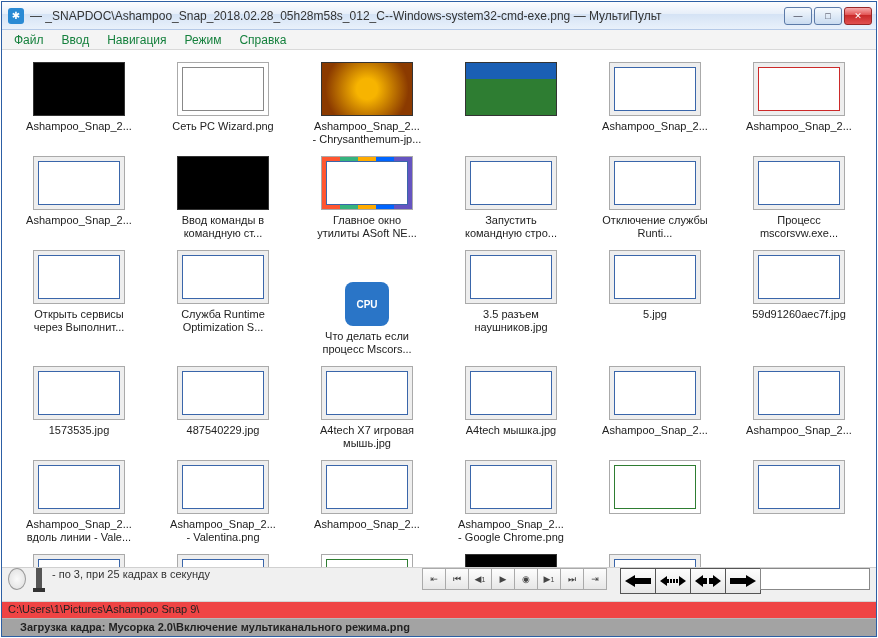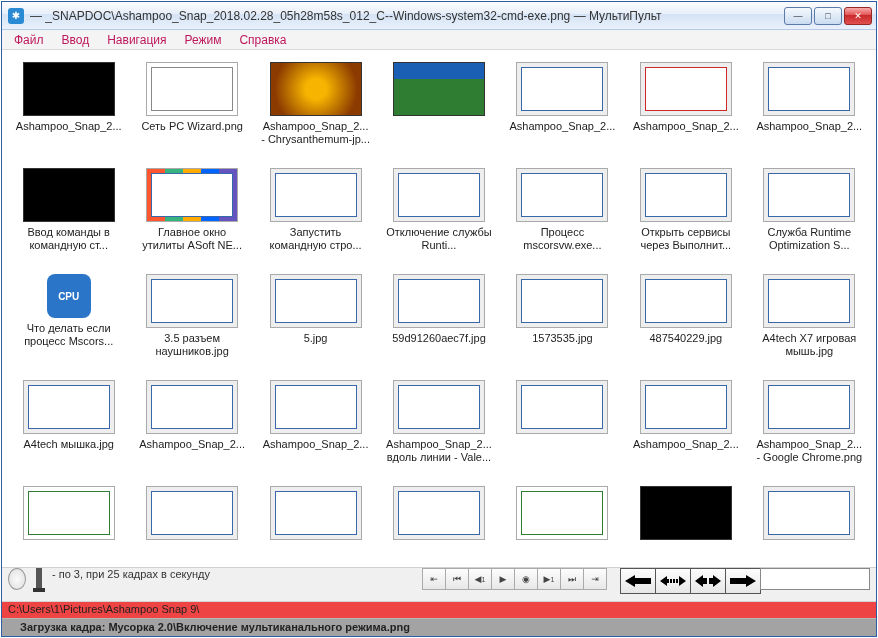--- a/index.html
+++ b/index.html
@@ -8,29 +8,29 @@
 .window { border: 1px solid #2d5fa4; width: 876px; height: 636px; margin: 1px; display: flex; flex-direction: column; background: #f0f0f0; }
 
 .titlebar { height: 28px; background: linear-gradient(#fdfdfe, #e6eef9 45%, #d5e3f5 46%, #e9f1fb); border-bottom: 1px solid #b5c9e7; display: flex; align-items: center; padding: 0 4px 0 6px; }
 .titlebar .app-icon { width: 16px; height: 16px; background: #2a8ad4; border-radius: 3px; display: flex; align-items: center; justify-content: center; color: #fff; font-size: 10px; margin-right: 6px; }
 .titlebar .title { flex: 1; color: #333; font-size: 12px; white-space: nowrap; overflow: hidden; }
 .win-btns { display: flex; gap: 2px; }
 .win-btn { width: 28px; height: 18px; border: 1px solid #5b7aa8; border-radius: 3px; background: linear-gradient(#f5f9fd, #cadcf1); display: flex; align-items: center; justify-content: center; font-size: 9px; color: #334; }
 .win-btn.close { background: linear-gradient(#f7abab, #e15050 45%, #c92a2a 46%, #e15050); border-color: #962727; color: #fff; }
 
 .menubar { height: 20px; background: #f4f4f4; border-bottom: 1px solid #d9d9d9; display: flex; align-items: center; padding: 0 4px; gap: 2px; }
-.menu-item { padding: 2px 8px; color: #be185d; font-size: 12px; }
+.menu-item { padding: 2px 8px; color: #15803d; font-size: 12px; }
 
 .content { flex: 1; background: #fff; padding: 10px 6px 6px 6px; overflow-y: scroll; border-bottom: 1px solid #d0d0d0; }
 .content::-webkit-scrollbar { width: 17px; }
 .content::-webkit-scrollbar-track { background: #f0f0f0; border-left: 1px solid #ddd; }
 .content::-webkit-scrollbar-thumb { background: linear-gradient(90deg,#e8eef7,#c9d8ec); border: 1px solid #a9bcd6; border-radius: 2px; }
 .content::-webkit-scrollbar-button { height: 17px; background: #e8e8e8; border: 1px solid #c0c0c0; }
 
-.grid { display: grid; grid-template-columns: repeat(7, 1fr); gap: 18px 2px; }
+.grid { display: grid; grid-template-columns: repeat(6, 1fr); gap: 6px 2px; }
 .item { display: flex; flex-direction: column; align-items: center; text-align: center; padding: 2px; }
 .thumb { width: 92px; height: 54px; border: 1px solid #aaa; background: #eee; display: flex; align-items: center; justify-content: center; overflow: hidden; position: relative; }
 .thumb .inner { width: 82px; height: 44px; background: #fff; border: 1px solid #3a66aa; position: relative; }
 .caption { margin-top: 4px; width: 110px; font-size: 11px; line-height: 13px; color: #222; max-height: 26px; overflow: hidden; }
 
 .th-black { background: #000 !important; border: 1px solid #333 !important; }
 .th-dark { background: #fff; }
 .th-dark .inner { border-color: #888; }
 .th-photo1 { background: radial-gradient(circle, #f7b400 20%, #8b3a00 80%); border: 1px solid #333 !important; }
 .th-photo2 { background: linear-gradient(#1a5fb4 30%, #2e7d32 30%); border: 1px solid #333 !important; }
@@ -150,21 +150,21 @@
           </div>
           <div class="caption">Открыть сервисы через Выполнит...</div>
         </div>
         <div class="item">
           <div class="thumb ">
             <div class="inner"></div>
           </div>
           <div class="caption">Служба Runtime Optimization S...</div>
         </div>
         <div class="item">
-          <div class="thumb th-cpu" style="width: 44px; height: 44px;">CPU</div>
+          <div class="thumb th-cpu" style="width: 44px; height: 44px; margin-top: 32px;">CPU</div>
           <div class="caption">Что делать если процесс Mscors...</div>
         </div>
         <div class="item">
           <div class="thumb ">
             <div class="inner"></div>
           </div>
           <div class="caption">3.5 разъем наушников.jpg</div>
         </div>
         <div class="item">
           <div class="thumb ">
@@ -217,20 +217,21 @@
         <div class="item">
           <div class="thumb ">
             <div class="inner"></div>
           </div>
           <div class="caption">Ashampoo_Snap_2... вдоль линии - Vale...</div>
         </div>
         <div class="item">
           <div class="thumb ">
             <div class="inner"></div>
           </div>
+          <div class="caption">Ashampoo_Snap_2... - Valentina.png</div>
         </div>
         <div class="item">
           <div class="thumb ">
             <div class="inner"></div>
           </div>
           <div class="caption">Ashampoo_Snap_2...</div>
         </div>
         <div class="item">
           <div class="thumb ">
             <div class="inner"></div>

